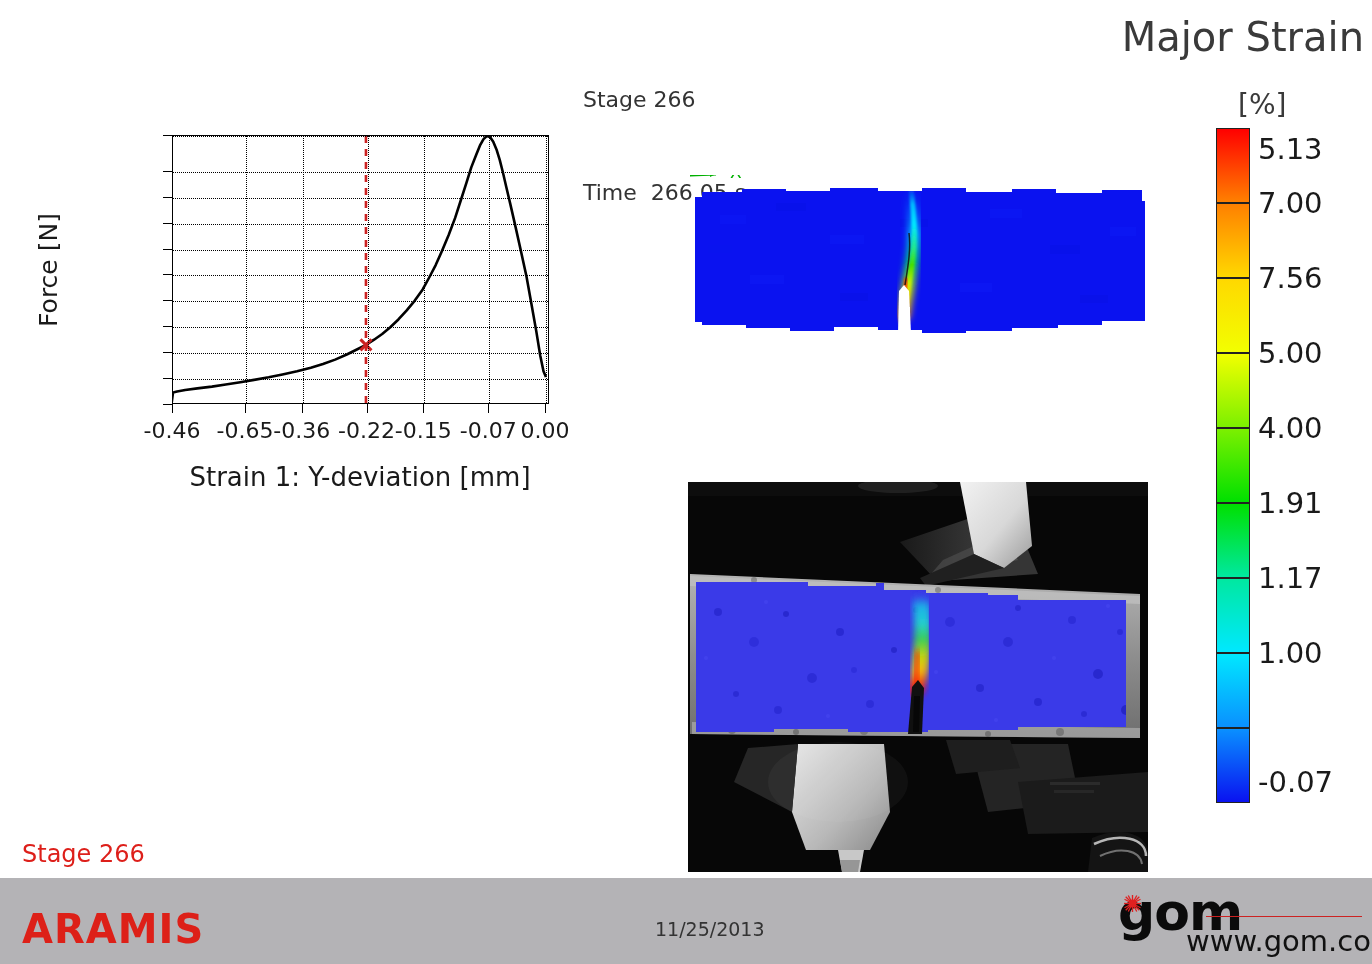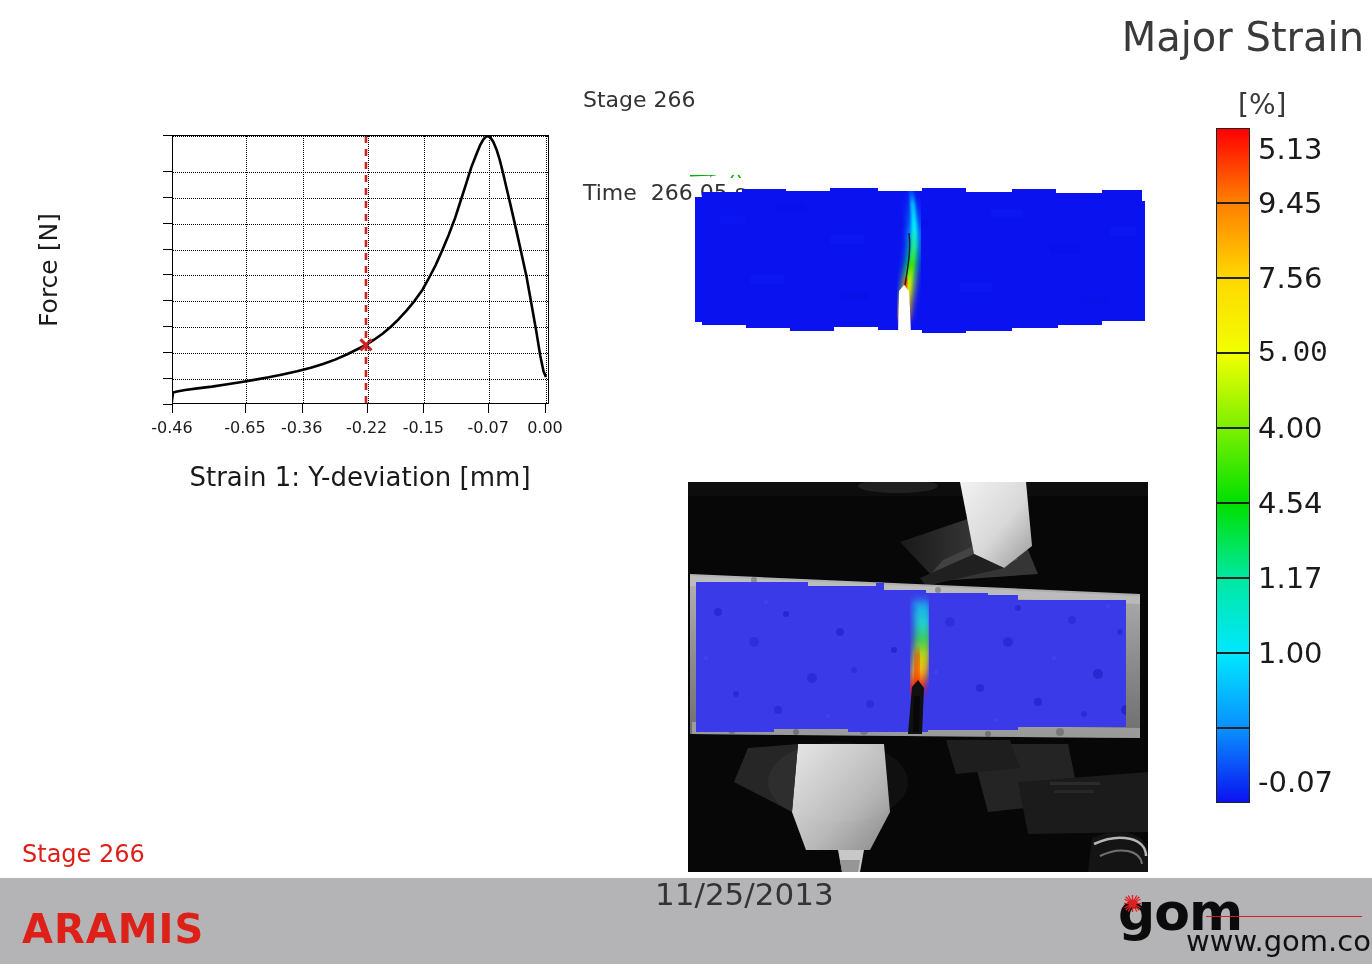--- a/index.html
+++ b/index.html
@@ -72,21 +72,21 @@
     border-top: 1px dotted #000;
   }
   #curve-svg { position: absolute; left: 0; top: 0; }
   .ytick-mark {
     position: absolute;
     width: 9px; height: 0;
     border-top: 1.5px solid #000;
   }
   .xtick-label {
     position: absolute;
-    font-size: 16px; color: #1a1a1a;
+    font-size: 22px; color: #1a1a1a;
     transform: translateX(-50%);
     white-space: nowrap;
   }
   .xtick-mark {
     position: absolute;
     width: 0; height: 9px;
     border-left: 1.5px solid #000;
   }
   #ylabel {
     position: absolute;
@@ -129,22 +129,22 @@
     position: absolute; left: 0; top: 878px;
     width: 1372px; height: 86px;
     background: #b4b3b6;
   }
   #aramis {
     position: absolute; left: 22px; top: 906px;
     font-size: 40px; font-weight: bold; color: #dd2018;
     letter-spacing: 1px;
   }
   #footer-date {
-    position: absolute; left: 655px; top: 876px;
-    font-size: 31px; color: #333333;
+    position: absolute; left: 655px; top: 918px;
+    font-size: 19px; color: #333333;
   }
   #gom-logo {
     position: absolute; left: 1118px; top: 886px;
     width: 246px; height: 74px;
   }
   #gom-word {
     position: absolute; left: 0px; top: -4px;
     font-size: 52px; font-weight: bold; color: #0b0b0b;
     letter-spacing: -1px;
   }
@@ -179,25 +179,25 @@
     <div class="cb-seg" style="top: 150px; height: 75px; background: linear-gradient(rgb(255, 216, 0), rgb(242, 255, 0));"></div>
     <div class="cb-seg" style="top: 225px; height: 75px; background: linear-gradient(rgb(242, 255, 0), rgb(124, 240, 0));"></div>
     <div class="cb-seg" style="top: 300px; height: 75px; background: linear-gradient(rgb(124, 240, 0), rgb(0, 224, 0));"></div>
     <div class="cb-seg" style="top: 375px; height: 75px; background: linear-gradient(rgb(0, 224, 0), rgb(0, 232, 160));"></div>
     <div class="cb-seg" style="top: 450px; height: 75px; background: linear-gradient(rgb(0, 232, 160), rgb(0, 232, 255));"></div>
     <div class="cb-seg" style="top: 525px; height: 75px; background: linear-gradient(rgb(0, 232, 255), rgb(10, 144, 255));"></div>
     <div class="cb-seg" style="top: 600px; height: 75px; background: linear-gradient(rgb(10, 144, 255), rgb(10, 18, 240));"></div>
   </div>
 <div id="colorbar-labels">
     <div class="cb-label" style="top: 149px;">5.13</div>
-    <div class="cb-label" style="top: 203px;">9.45</div>
+    <div class="cb-label" style="top: 203px;">7.00</div>
     <div class="cb-label" style="top: 278px;">7.56</div>
-    <div class="cb-label" style="top: 353px; font-family: Liberation Mono, monospace;">5.00</div>
+    <div class="cb-label" style="top: 353px;">5.00</div>
     <div class="cb-label" style="top: 428px;">4.00</div>
-    <div class="cb-label" style="top: 503px;">4.54</div>
+    <div class="cb-label" style="top: 503px;">1.91</div>
     <div class="cb-label" style="top: 578px;">1.17</div>
     <div class="cb-label" style="top: 653px;">1.00</div>
     <div class="cb-label" style="top: 782px;">-0.07</div>
   </div>
 
 <div id="chart-block">
   <div id="plot-area">
     <svg id="curve-svg" width="377" height="269">
         <path d="M-1.62,269.00 L0.00,256.56 L4.05,255.52 L12.16,253.97 L24.32,252.41 L38.92,250.60 L52.70,248.53 L67.29,246.19 L81.08,243.86 L95.67,241.27 L109.45,238.42 L124.05,235.31 L137.83,231.68 L149.99,228.05 L162.15,223.65 L174.31,218.21 L184.85,213.02 L192.96,208.88 L201.07,203.69 L209.17,197.99 L217.28,191.25 L225.39,183.48 L233.50,174.67 L241.60,164.82 L249.71,153.42 L256.20,141.50 L262.68,129.06 L269.17,114.55 L275.66,99.00 L282.14,81.89 L287.82,64.27 L293.49,46.65 L298.36,31.10 L303.22,18.66 L307.28,8.81 L310.52,3.11 L313.76,0.00 L317.00,1.04 L320.25,5.70 L323.49,13.48 L326.73,23.84 L329.98,36.80 L333.22,50.79 L337.27,67.90 L342.14,89.15 L347.81,114.55 L353.49,140.46 L358.35,167.41 L363.22,194.88 L367.27,219.76 L370.51,235.31 L372.95,241.01" fill="none" stroke="#000000" stroke-width="2.6" stroke-linejoin="round"></path>
         <line x1="192.95913978494625" x2="192.95913978494625" y1="0" y2="269" stroke="#cc2222" stroke-width="2.6" stroke-dasharray="7,6"></line>

